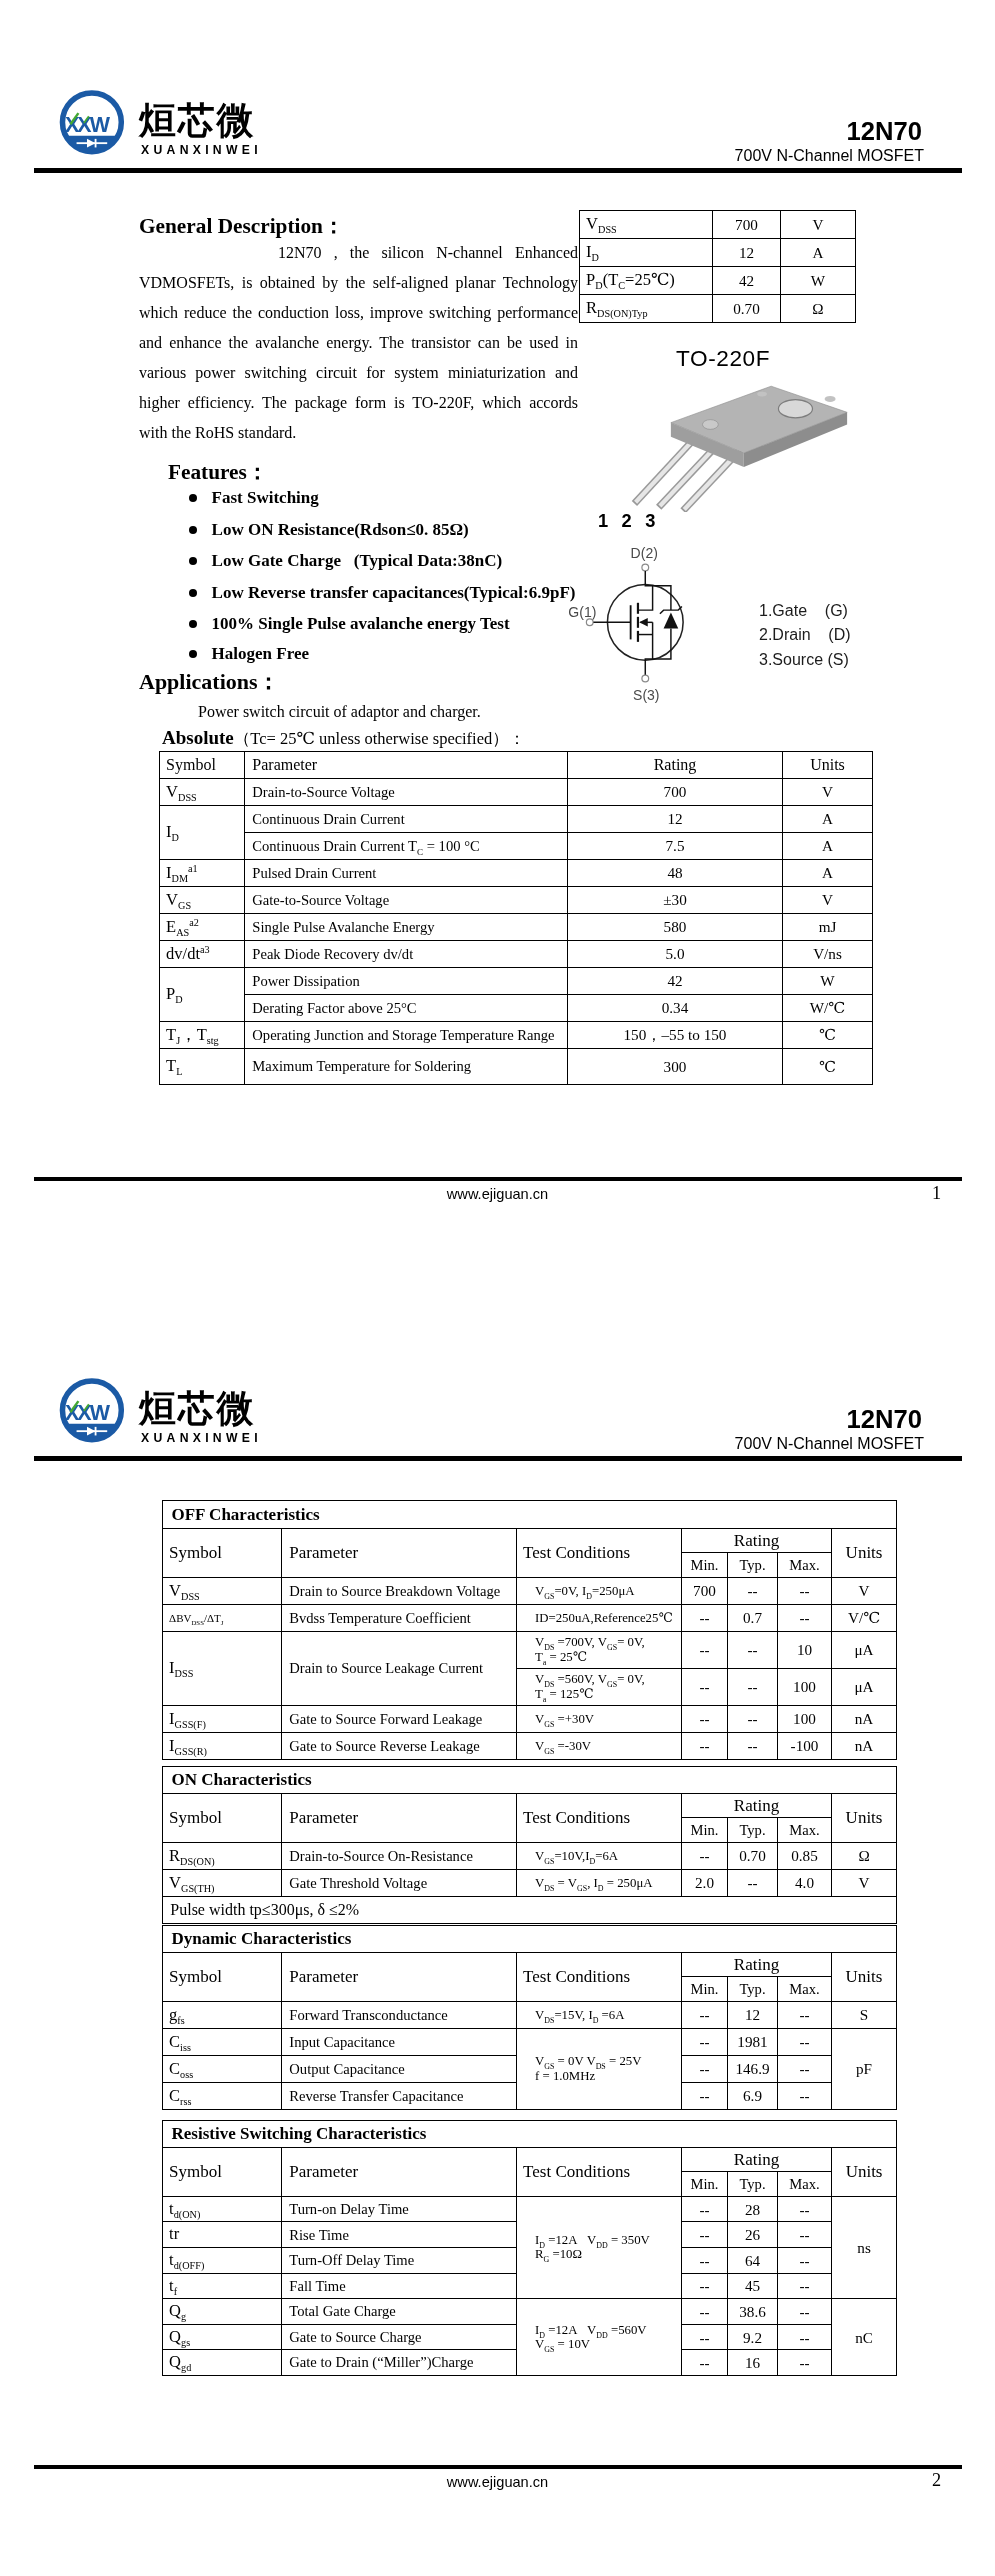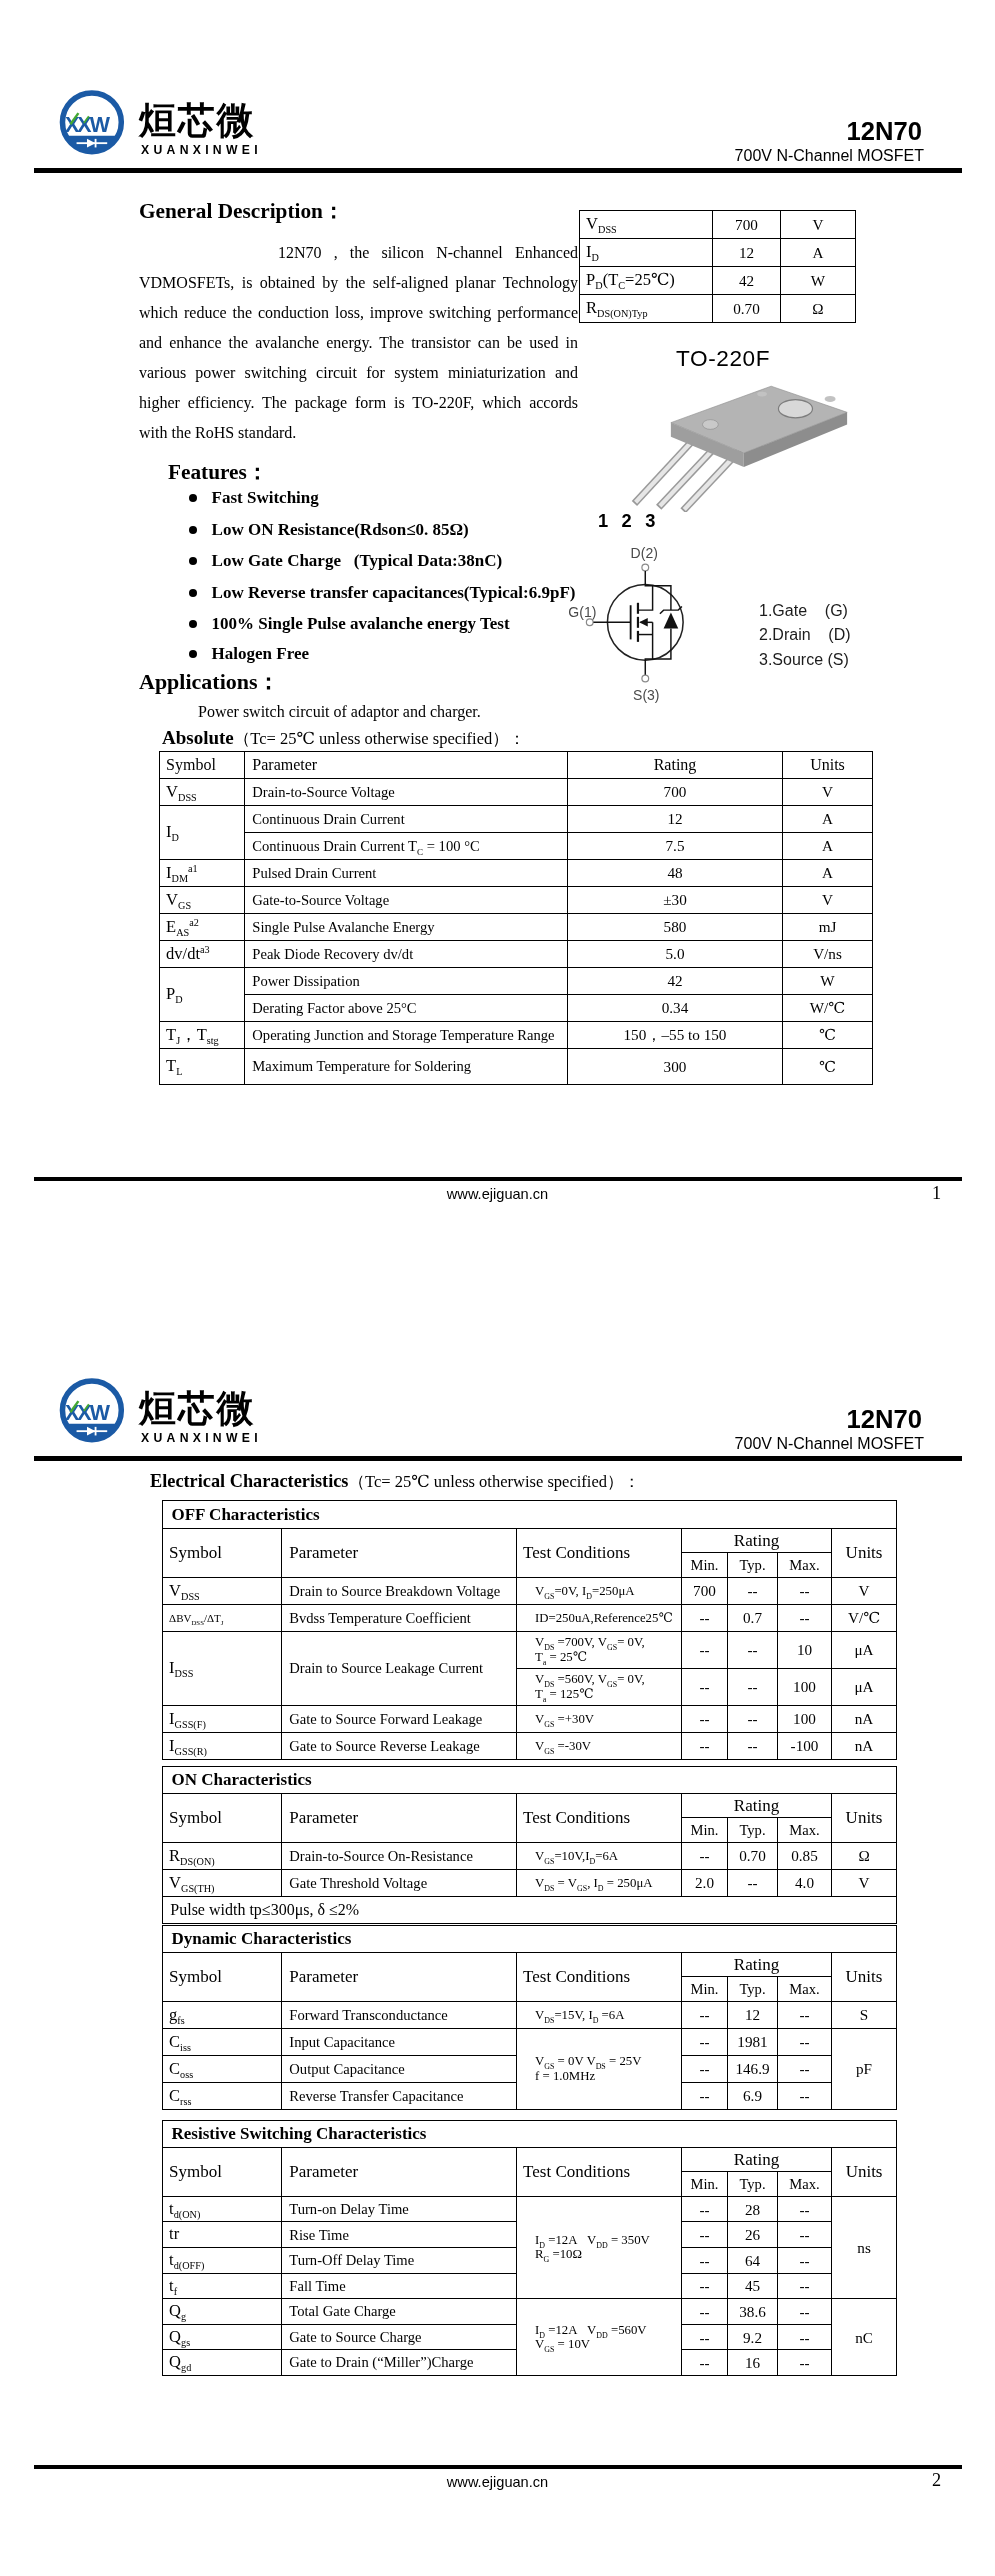--- a/index.html
+++ b/index.html
@@ -56,21 +56,21 @@
     <line x1="40" y1="90" x2="90" y2="90" stroke="#fff" stroke-width="3"></line>
     <polygon points="57,83 57,97 71,90" fill="#fff"></polygon>
     <line x1="71" y1="83" x2="71" y2="97" stroke="#fff" stroke-width="3"></line>
   </svg>
   <div class="t brand-cn" style="left:139px;top:96px">烜芯微</div>
   <div class="t brand-en" style="left:141px;top:143px">XUANXINWEI</div>
   <div class="t partno sans" style="left:666px;top:117px">12N70</div>
   <div class="t subtt sans" style="left:668px;top:147px">700V N-Channel MOSFET</div>
   <div class="rule" style="top:168px"></div>
 
-  <div class="t h1" style="left:139px;top:196px">General Description：</div>
+  <div class="t h1" style="left:139px;top:211px">General Description：</div>
   <div class="t gdbody" style="left:139px;top:238px">12N70 , the silicon N-channel Enhanced VDMOSFETs, is obtained by the self-aligned planar Technology which reduce the conduction loss, improve switching performance and enhance the avalanche energy. The transistor can be used in various power switching circuit for system miniaturization and higher efficiency. The package form is TO-220F, which accords with the RoHS standard.</div>
 
   <table class="spec" style="left:579px;top:210px;width:276px">
     <colgroup>
         <col style="width:133px">
         <col style="width:68px">
         <col style="width:75px">
       </colgroup>
     <tbody>
         <tr style="height:28px">
@@ -278,23 +278,20 @@
     <line x1="40" y1="90" x2="90" y2="90" stroke="#fff" stroke-width="3"></line>
     <polygon points="57,83 57,97 71,90" fill="#fff"></polygon>
     <line x1="71" y1="83" x2="71" y2="97" stroke="#fff" stroke-width="3"></line>
   </svg>
   <div class="t brand-cn" style="left:139px;top:1384px">烜芯微</div>
   <div class="t brand-en" style="left:141px;top:1431px">XUANXINWEI</div>
   <div class="t partno sans" style="left:666px;top:1405px">12N70</div>
   <div class="t subtt sans" style="left:668px;top:1435px">700V N-Channel MOSFET</div>
   <div class="rule" style="top:1456px"></div>
 
-  <div class="t" style="left:150px;top:1471px">
-    <span class="abstitle-b" style="font-size:18.3px">Electrical Characteristics</span><span class="abstitle-r">（Tc= 25℃  unless otherwise specified）：</span>
-  </div>
 
   <table class="spec" style="left:162px;top:1500px;width:732px">
     <colgroup>
         <col style="width:119px">
         <col style="width:235px">
         <col style="width:165px">
         <col style="width:46px">
         <col style="width:50px">
         <col style="width:54px">
         <col style="width:65px">

